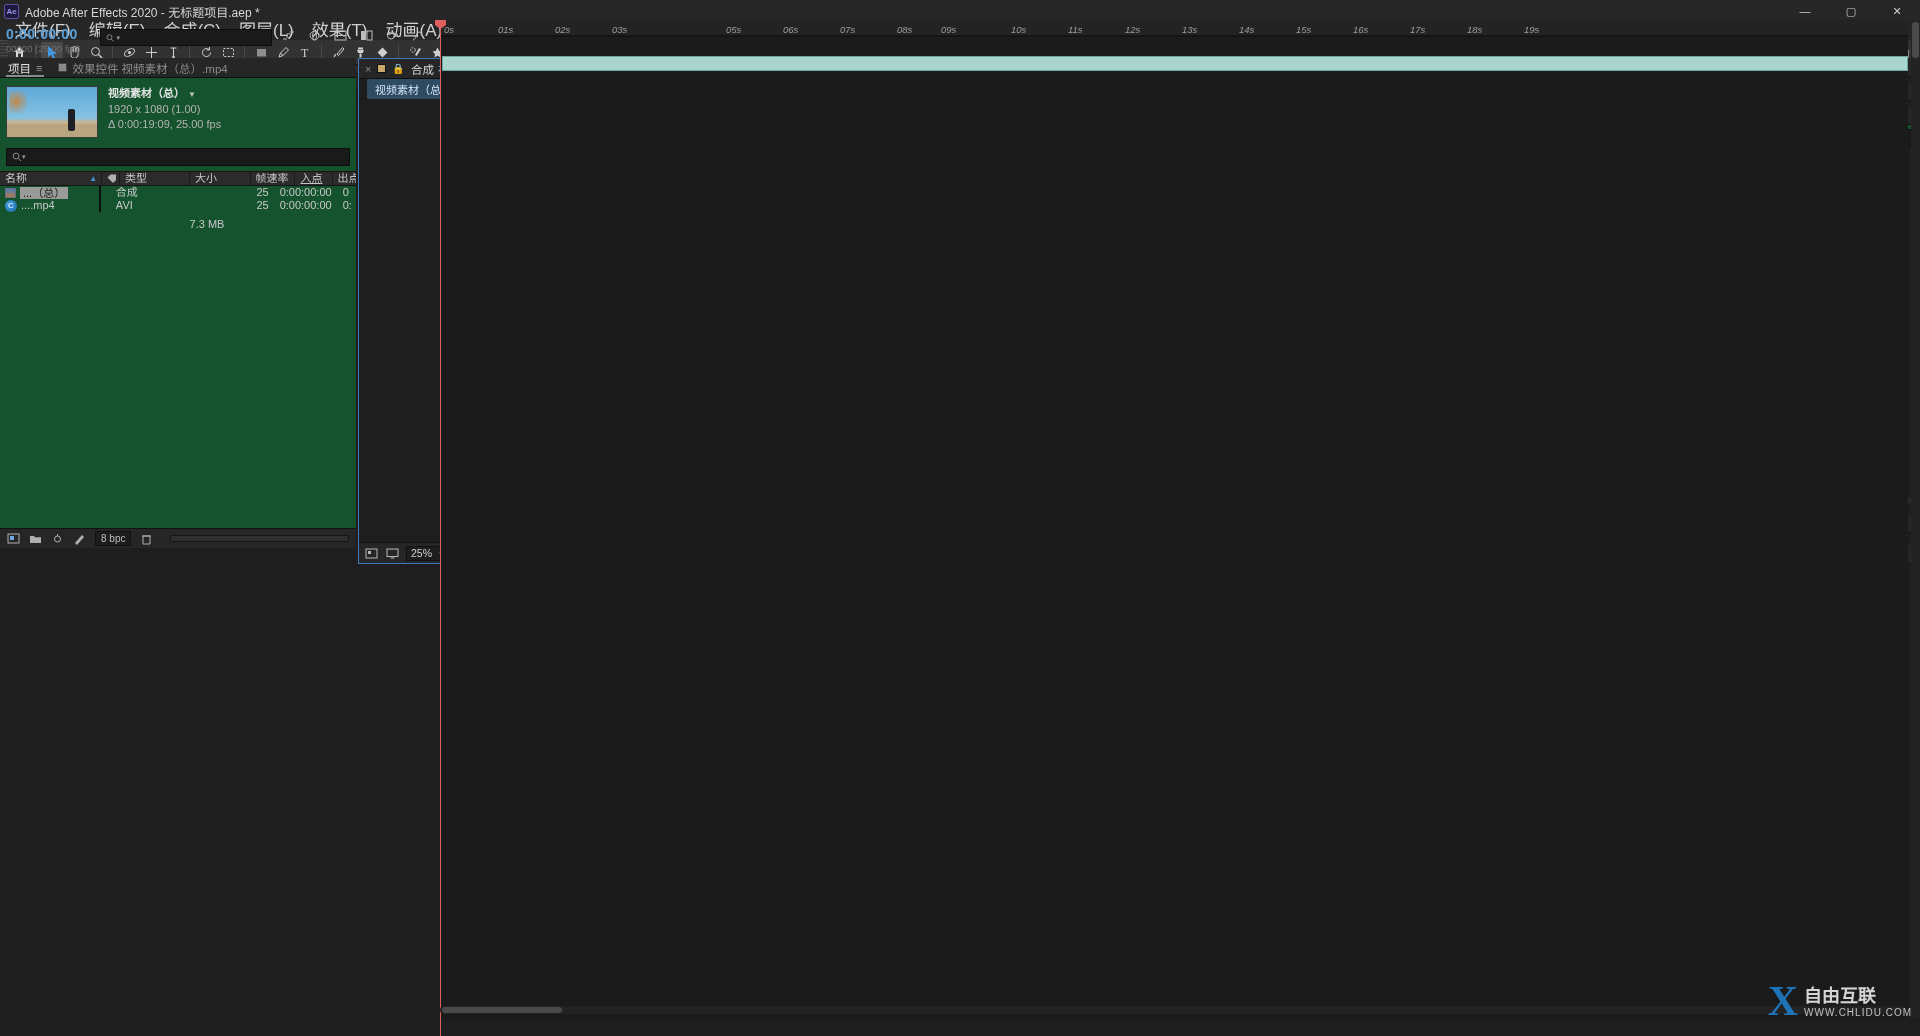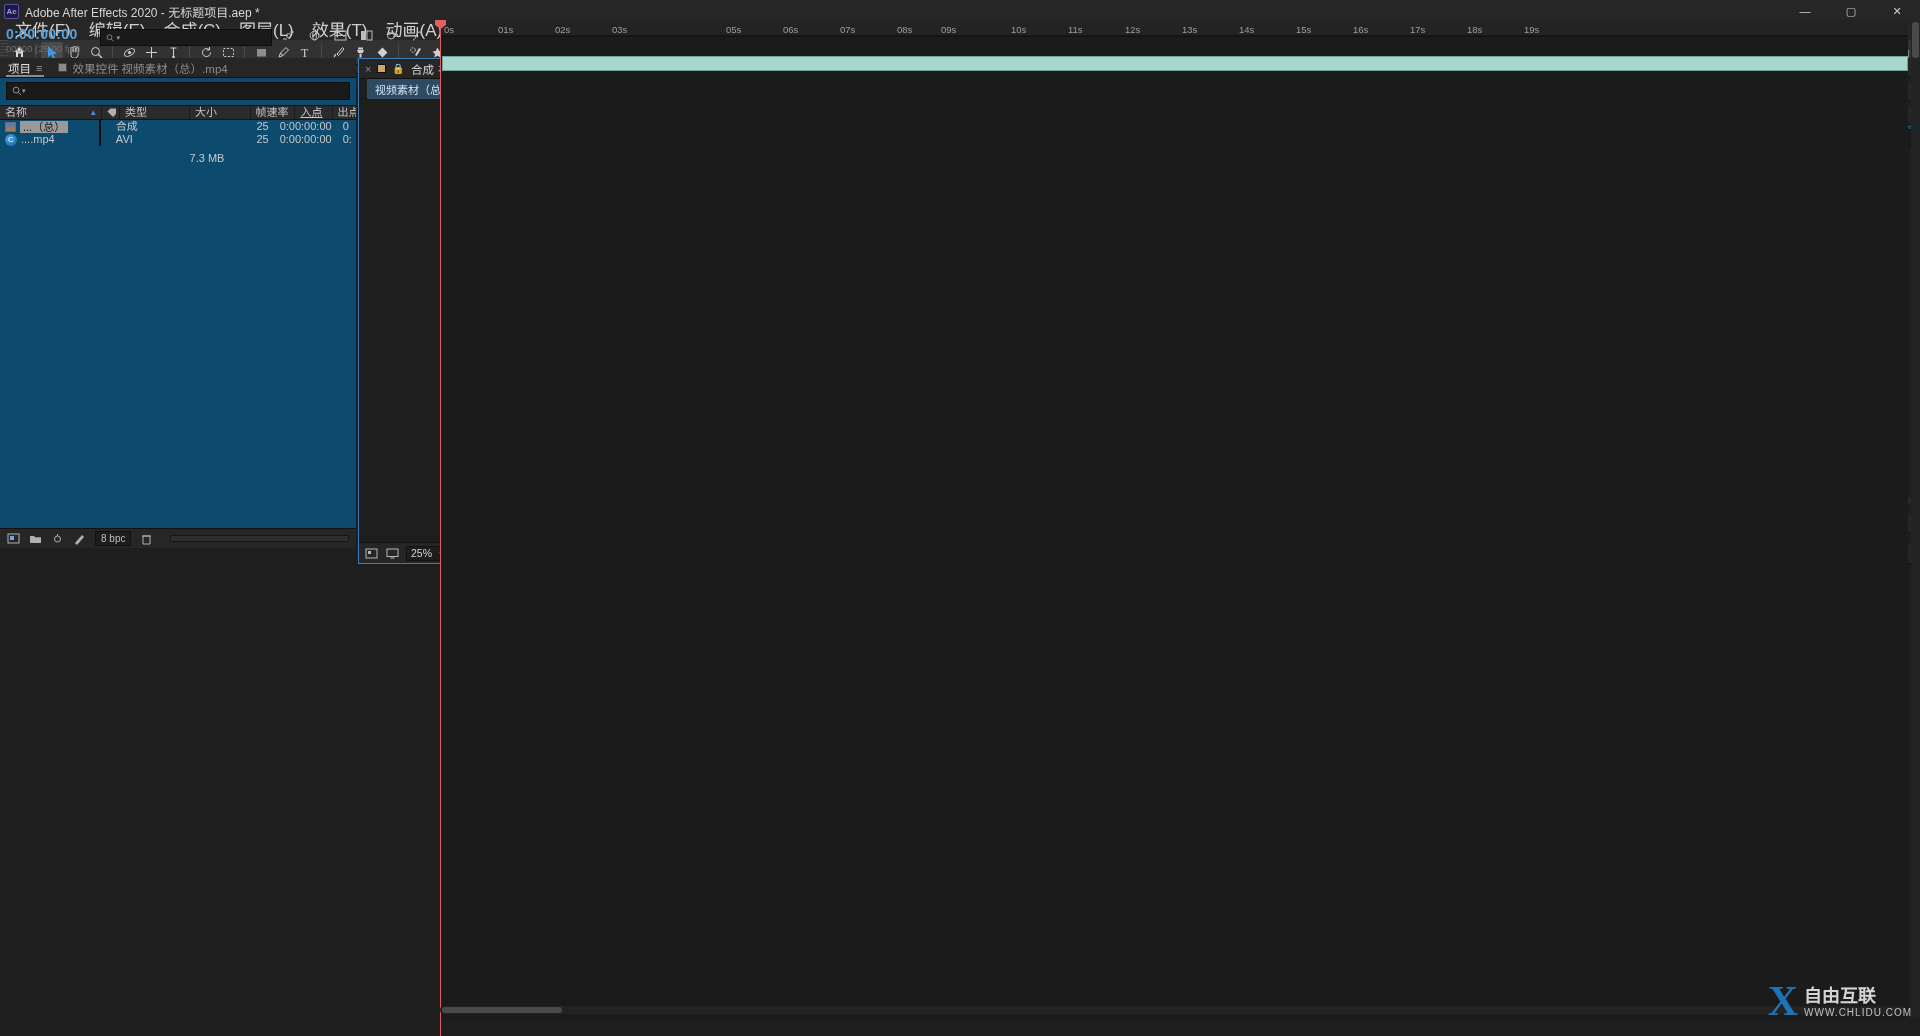--- a/index.html
+++ b/index.html
@@ -53,21 +53,21 @@
   }
   .tool.active { background:#4a4a4a; border-radius:2px; }
   .tool svg { display:block; }
   .tsep { width:1px; height:17px; background:#4a4a4a; margin:0 5px; }
   .tb-right { margin-left:auto; display:flex; align-items:center; height:25px; }
   .ws-item { padding:0 14px; font-size:11.5px; color:#bdbdbd; line-height:25px; }
   .ws-sep { width:1px; height:16px; background:#4a4a4a; }
   .search-help { display:flex; align-items:center; gap:5px; padding:0 10px 0 8px; color:#9a9a9a; }
 
   
-  .panel { position:absolute; background:#0c4a6e; }
+  .panel { position:absolute; background:#14532d; }
   .panel-tabs {
     height:20px; background:#262626; display:flex; align-items:stretch;
     border-bottom:1px solid #101010;
   }
   .ptab {
     display:flex; align-items:center; gap:5px; padding:0 8px;
     font-size:11.5px; color:#8c8c8c; position:relative;
   }
   .ptab.active { color:#e0e0e0; }
   .ptab.active::after {
@@ -272,21 +272,21 @@
   .layer-row { height:17px; display:flex; align-items:center; font-size:10.5px;
                background:#232323; border-bottom:1px solid #191919; }
   .lr-c { height:17px; display:flex; align-items:center; padding-left:3px;
           border-right:1px solid #1a1a1a; overflow:hidden; white-space:nowrap; }
   .eyeico { color:#b6b6b6; font-size:9px; }
   .layer-name-hl { background:#9a9a9a; color:#1a1a1a; padding:0 3px; }
   .sel-link { background:#1d1d1d; border:1px solid #121212; height:13px; display:flex;
               align-items:center; padding:0 4px; gap:14px; color:#c8c8c8; font-size:10px; }
 
   .tl-right { position:absolute; left:440px; top:20px; right:12px; bottom:0; }
-  .ruler { height:17px; background:#232323; position:relative; border-bottom:1px solid #141414; }
+  .ruler { height:17px; background:#232323; position:relative; border-bottom:1px solid #141414;font-style:italic; }
   .tick { position:absolute; top:4px; font-size:9.5px; color:#9d9d9d; }
   .ruler-line { position:absolute; bottom:0; left:0; right:0; height:1px; background:#141414; }
   .track-area { position:absolute; top:17px; left:0; right:0; bottom:18px; background:#1b1b1b; }
   .clip-bar { position:absolute; left:2px; right:0; top:19px; height:15px;
               background:#a8d5cd; border:1px solid #6ba79c; }
   .playhead { position:absolute; top:0; bottom:0; width:1px; background:#e06060; }
   .playhead-cap { position:absolute; top:0; left:-5px; width:11px; height:9px; background:#e06060;
                   clip-path:polygon(0 0,100% 0,100% 55%,50% 100%,0 55%); }
   .tl-footer { position:absolute; left:0; right:0; bottom:0; height:18px; background:#262626;
                border-top:1px solid #121212; display:flex; align-items:center; gap:12px;
@@ -506,20 +506,35 @@
       <div class="ptab active">
         <span>项目</span>
         <span class="hamb">≡</span>
       </div>
       <div class="ptab">
         <span class="sw" style="background:#8a8a8a;border-color:#444;"></span>
         <span>效果控件 视频素材（总）.mp4</span>
       </div>
     </div>
 
+    <div class="proj-head">
+      <div class="proj-thumb">
+        <div class="branch-l"></div>
+        <div class="ground"></div>
+        <div class="sky-person"></div>
+      </div>
+      <div class="proj-meta">
+        <div class="nm">
+          <span>视频素材（总）</span>
+          <span class="caret">▼</span>
+        </div>
+        <div class="dim">1920 x 1080 (1.00)</div>
+        <div class="dur">Δ 0:00:19:09, 25.00 fps</div>
+      </div>
+    </div>
 
     <div class="proj-searchrow">
       <div class="proj-search">
         <svg width="10" height="10" viewBox="0 0 11 11">
             <circle cx="4.5" cy="4.5" r="3.2" fill="none" stroke="#9a9a9a"></circle>
             <line x1="7" y1="7" x2="10" y2="10" stroke="#9a9a9a"></line>
           </svg>
         <span style="font-size:7px;color:#9a9a9a;">▾</span>
         <input placeholder="" style="">
       </div>

